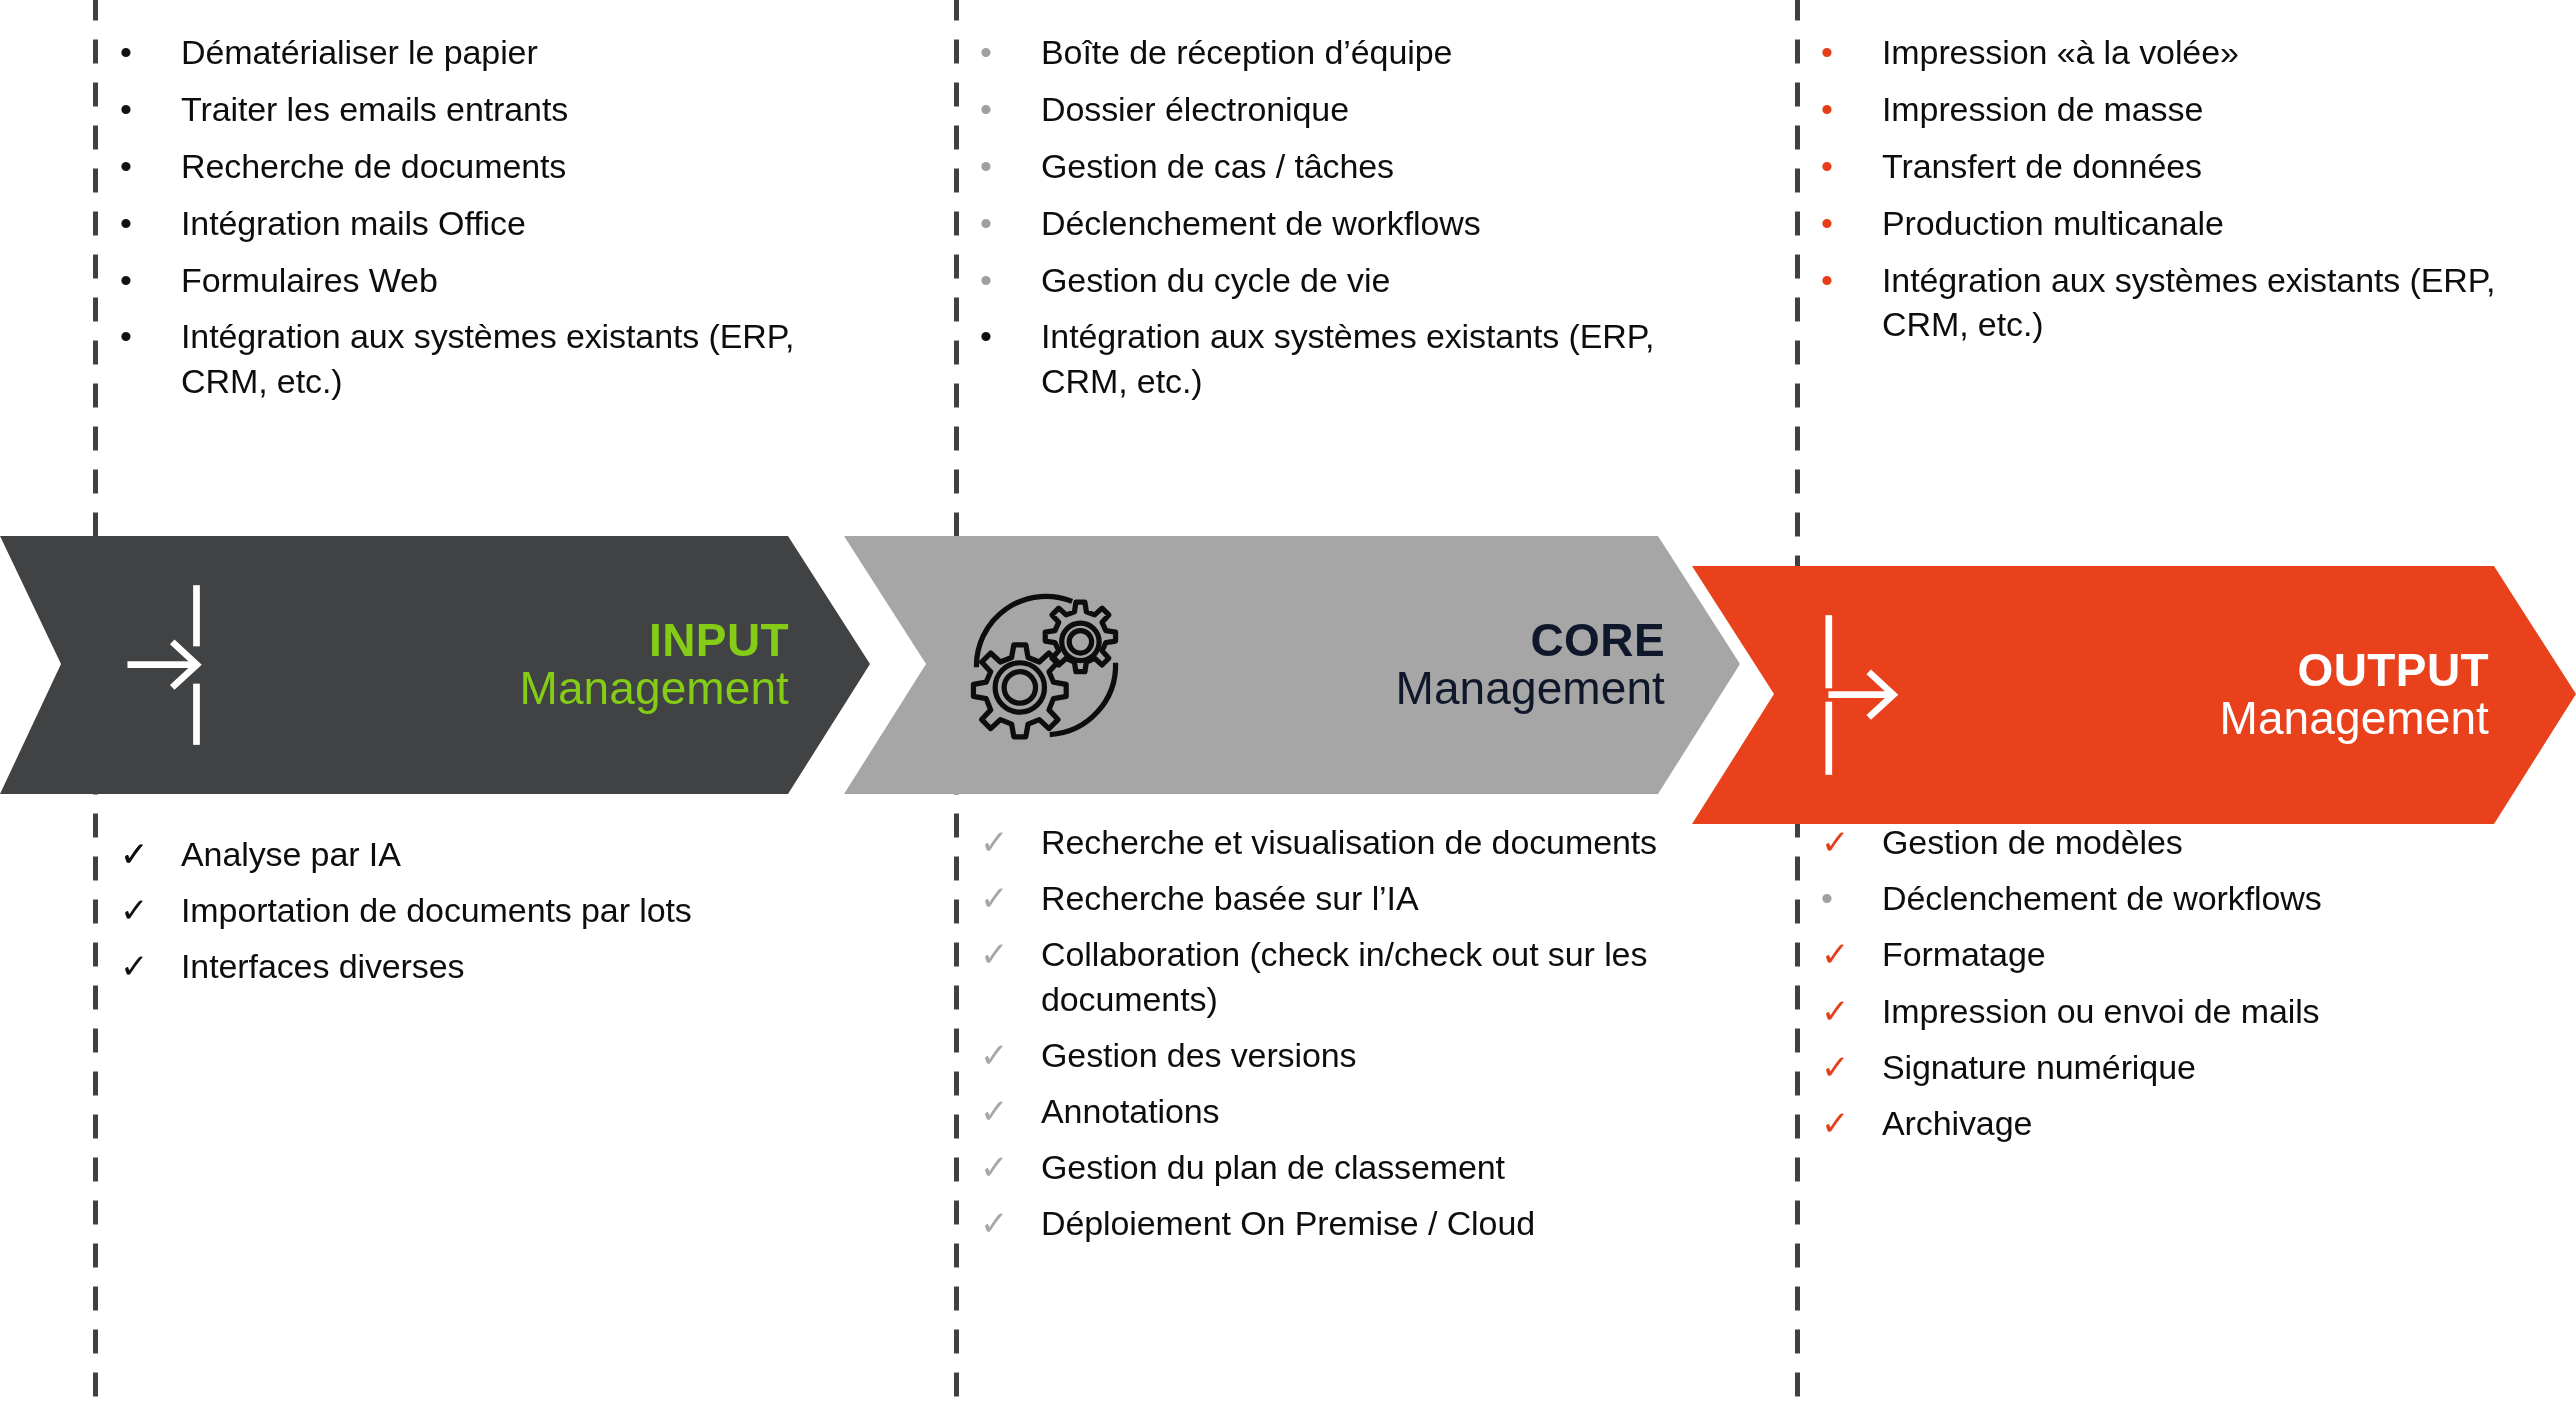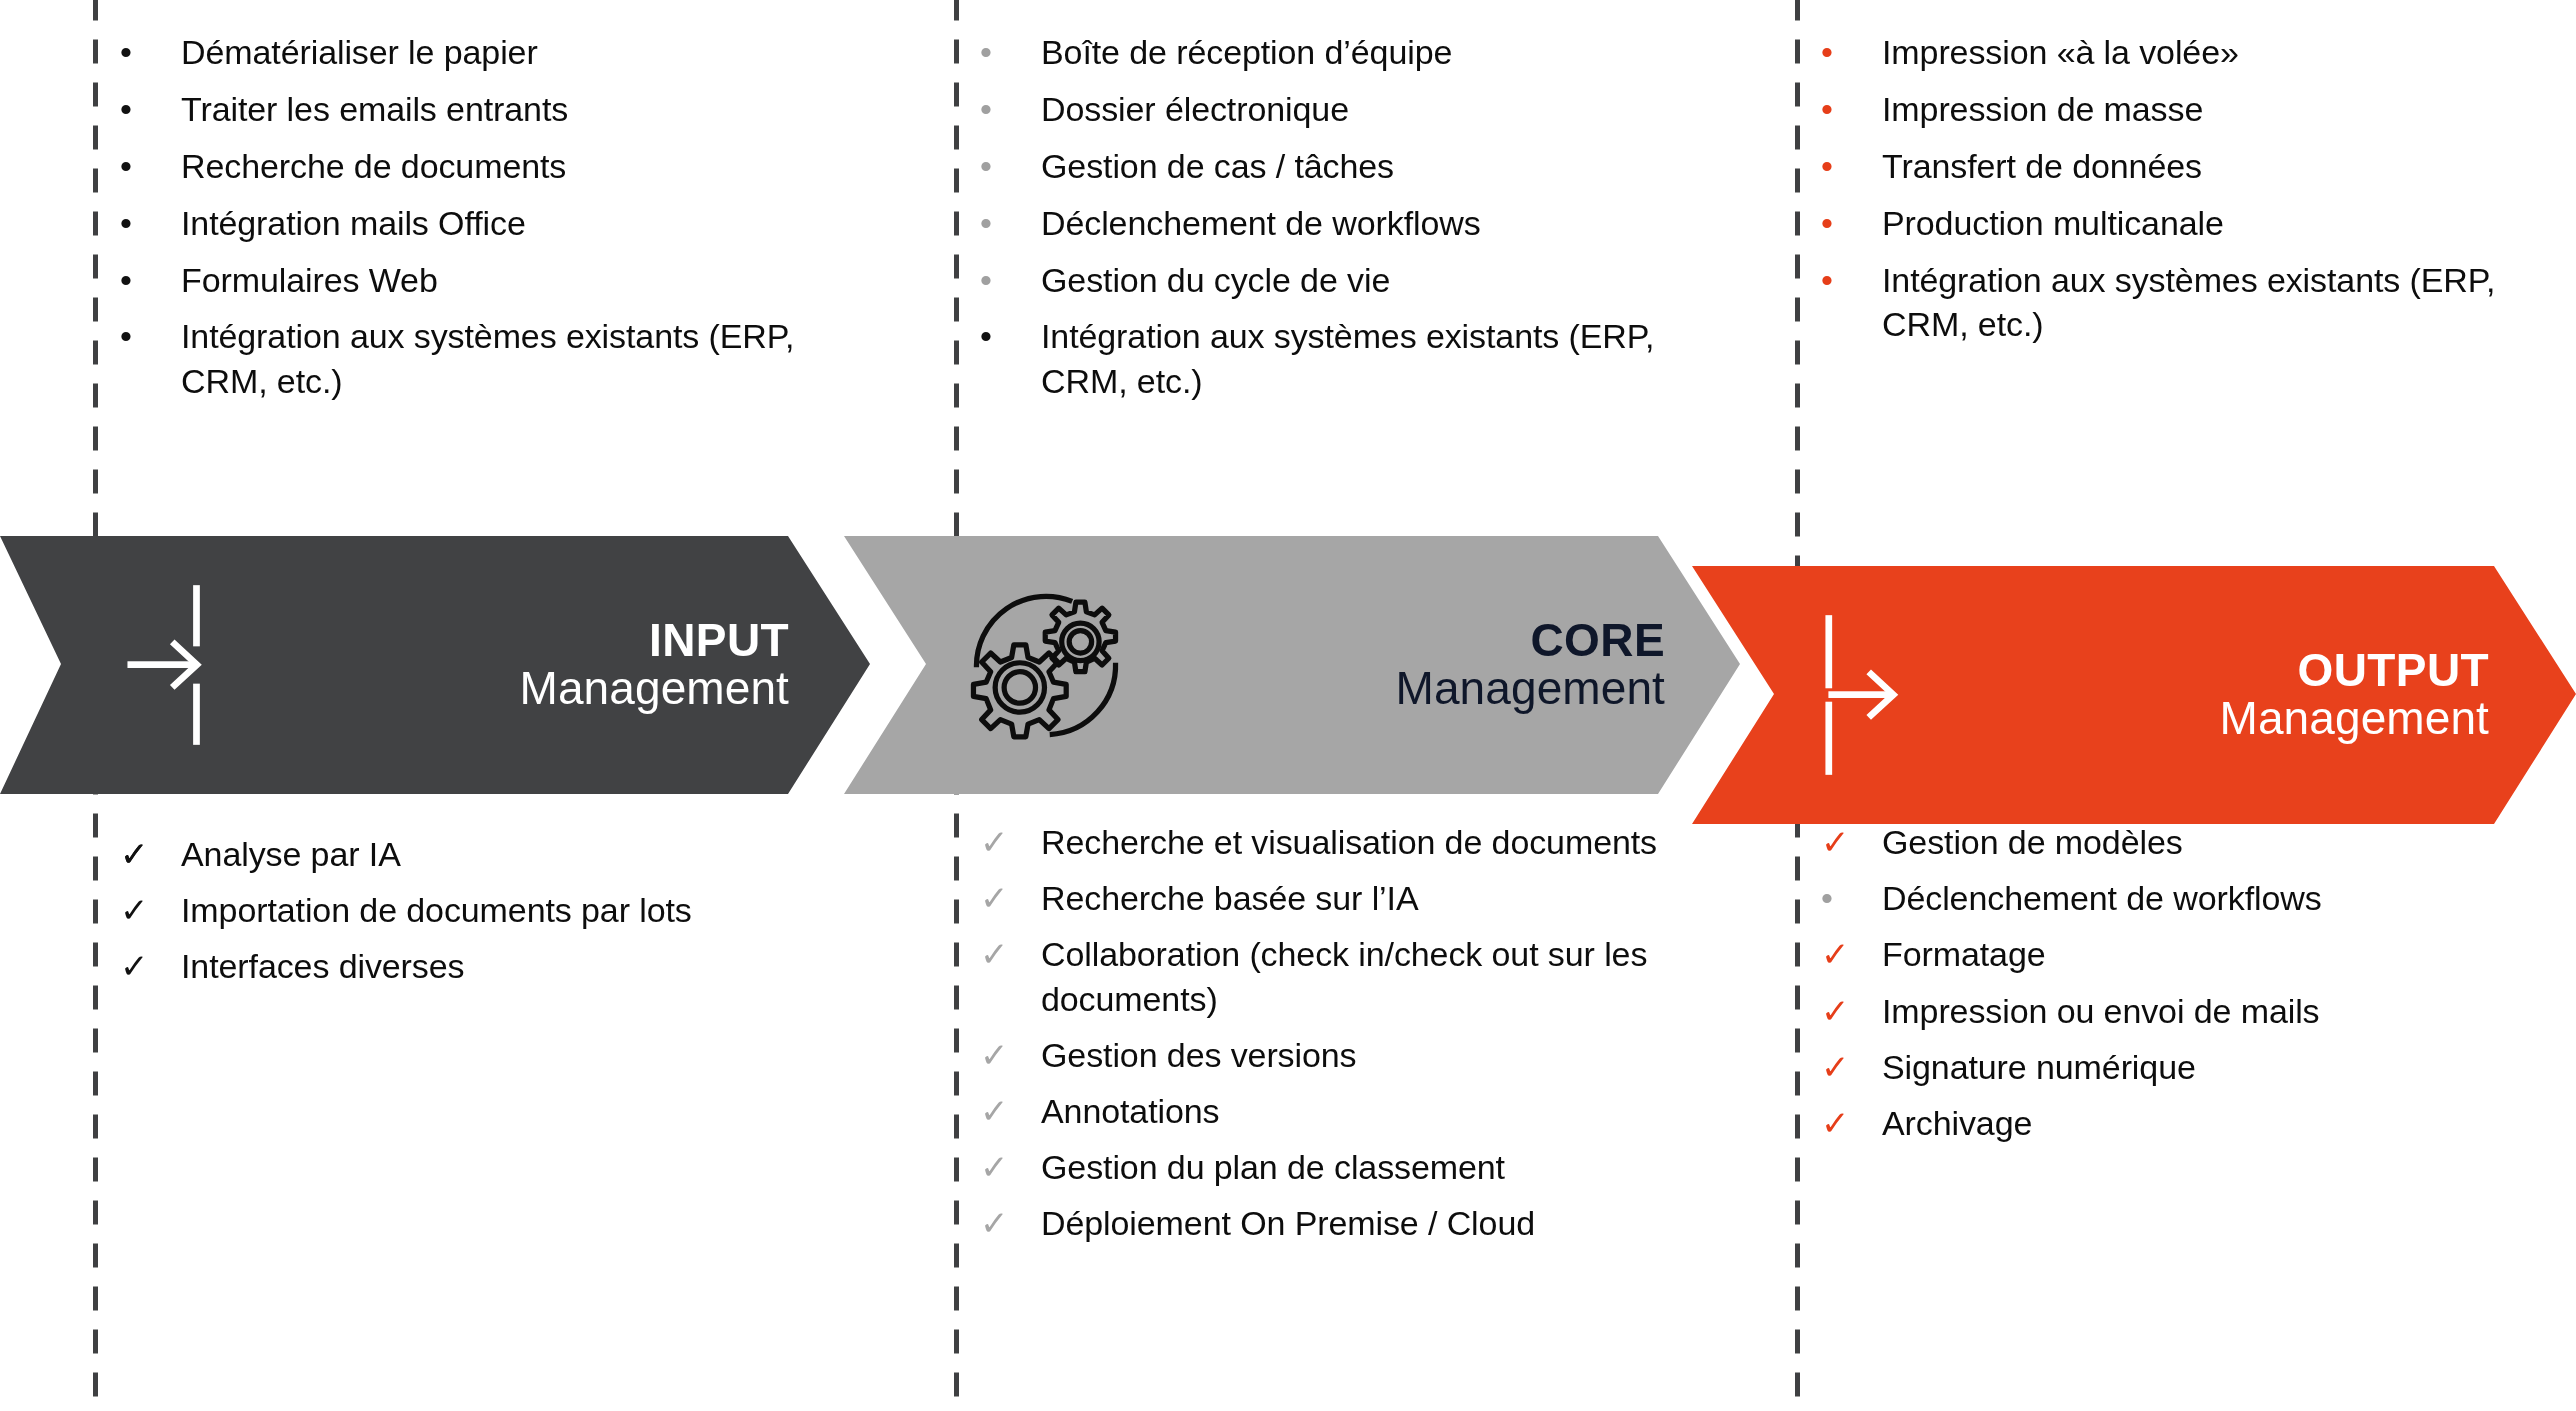--- a/index.html
+++ b/index.html
@@ -93,21 +93,21 @@
     position:absolute;top:50%;transform:translateY(-50%);
   }
   #icon-input{left:120px;width:97px;height:172px;}
   #icon-core{left:116px;width:172px;height:172px;}
   #icon-output{left:120px;width:97px;height:172px;}
 
   .chev-label{
     position:absolute;top:50%;transform:translateY(-50%);
     text-align:right;line-height:1.04;
   }
-  #label-input{right:81px;color:#ffffff;}
+  #label-input{right:81px;color:#84cc16;}
   #label-core{right:75px;color:#0f172a;}
   #label-output{right:87px;color:#ffffff;}
 
   .chev-label .l1{display:block;font-size:46px;font-weight:700;letter-spacing:0.4px;}
   .chev-label .l2{display:block;font-size:46px;font-weight:400;letter-spacing:0.1px;}
 </style>
 </head>
 <body>
 
 <div class="divider" id="div-left"></div>

